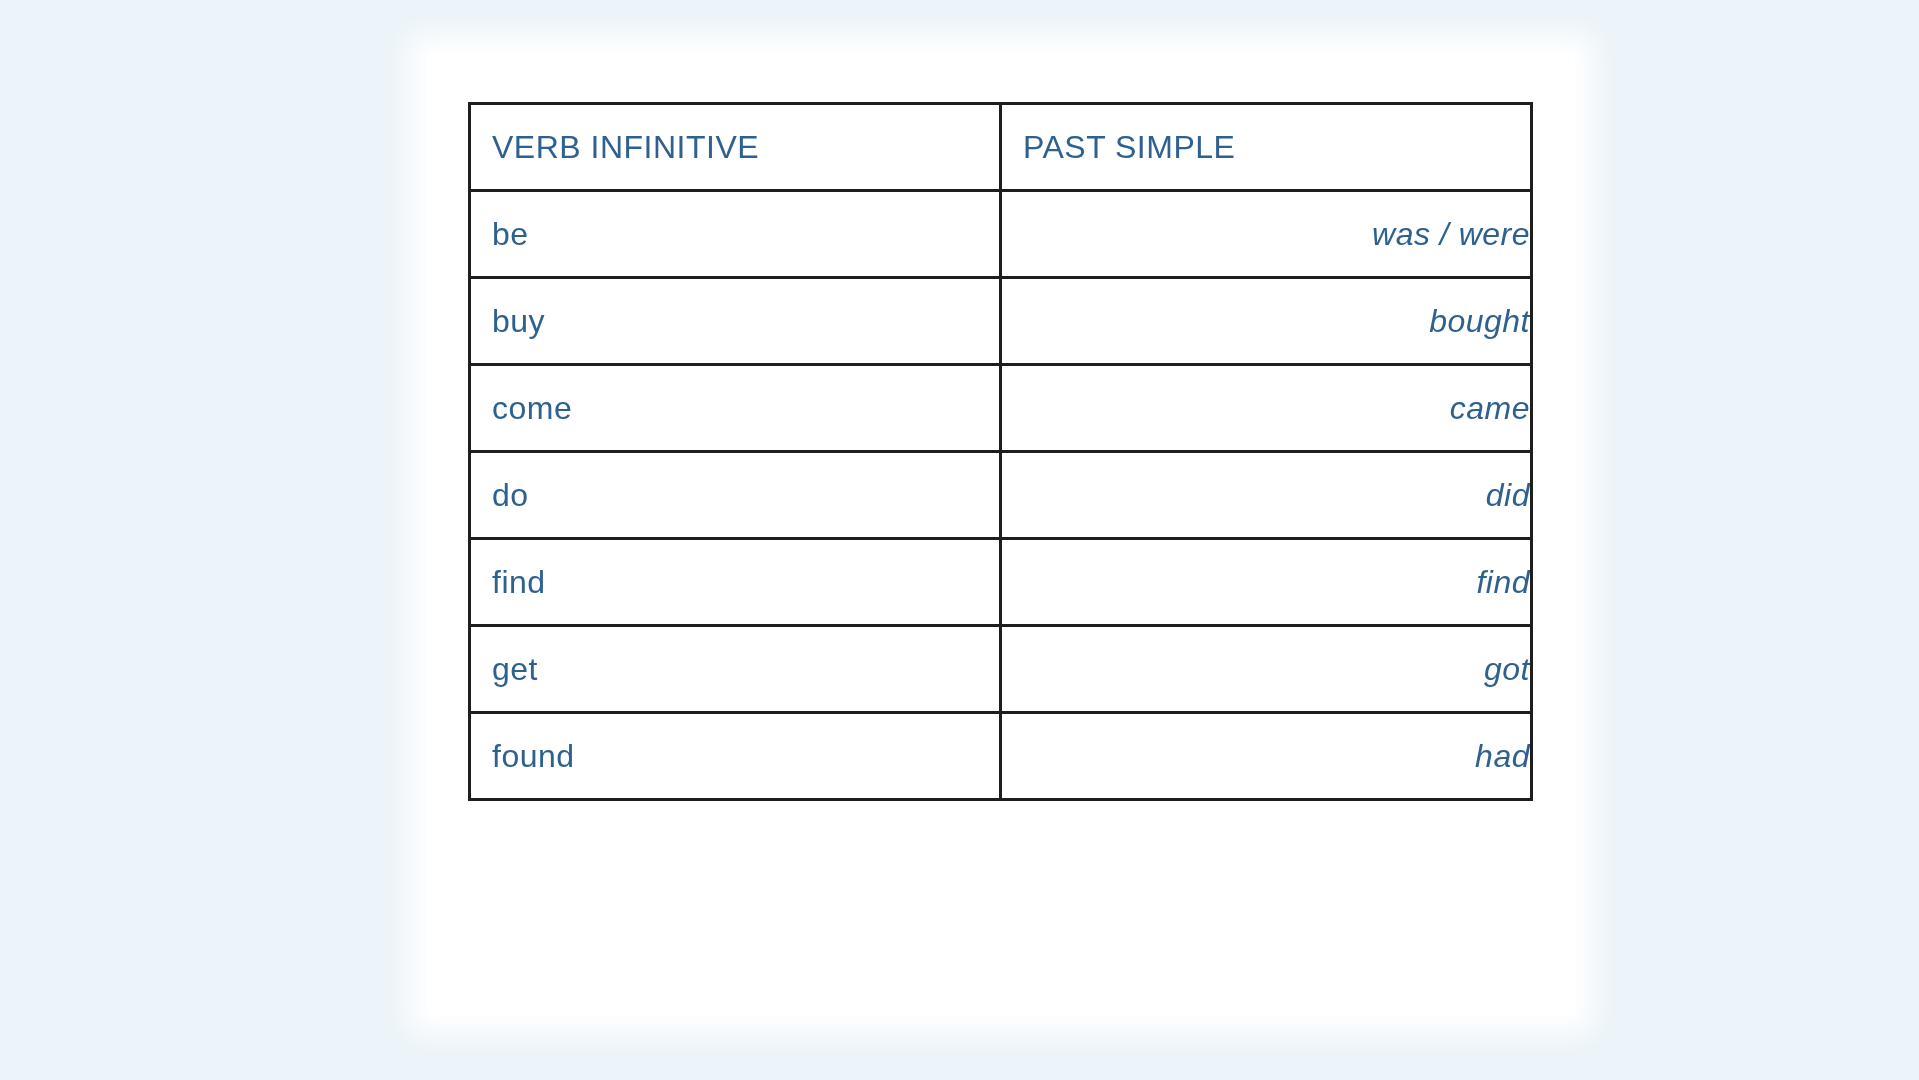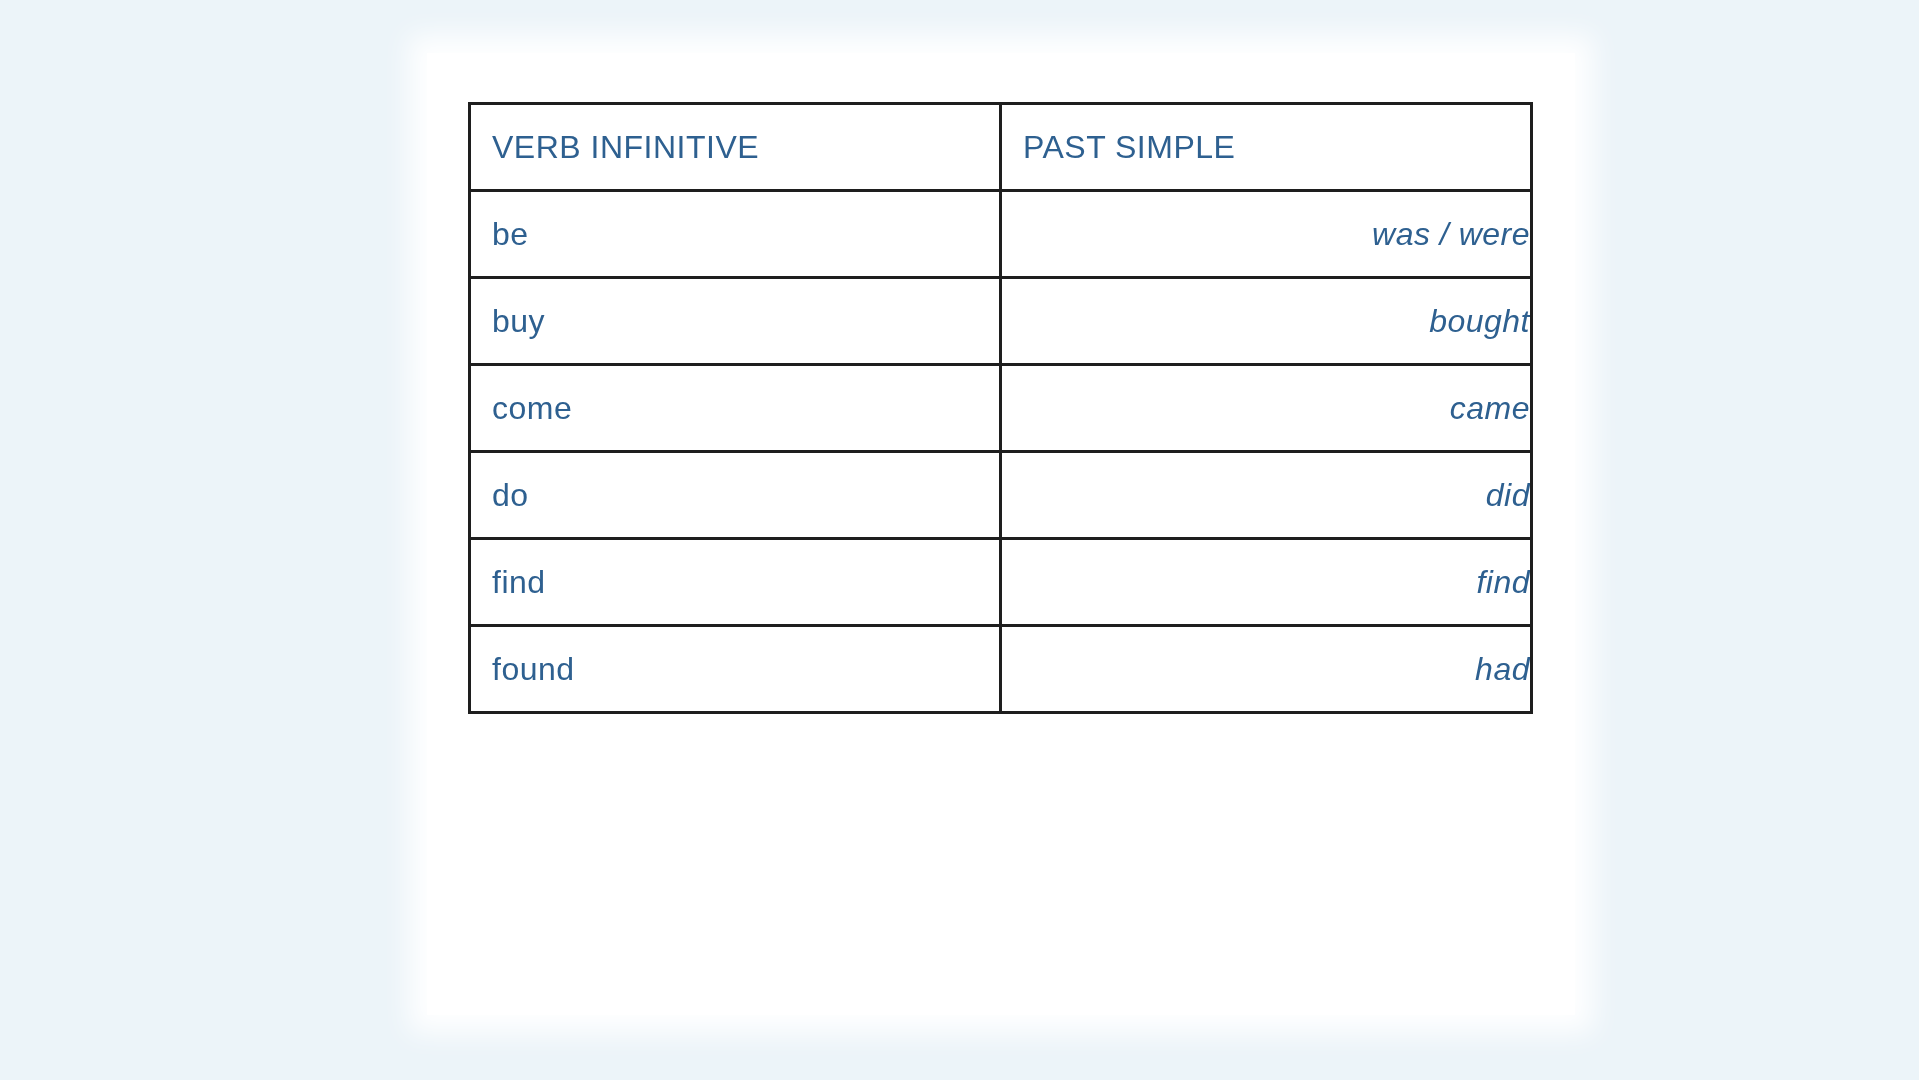--- a/index.html
+++ b/index.html
@@ -80,19 +80,23 @@
           </tr>
           <tr>
             <td>do</td>
             <td class="past">did</td>
           </tr>
           <tr>
             <td>find</td>
             <td class="past">find</td>
           </tr>
           <tr>
+            <td>get</td>
+            <td class="past">got</td>
+          </tr>
+          <tr>
             <td>found</td>
             <td class="past">had</td>
           </tr>
         </tbody>
     </table>
   </div>
 </div>
 
 </body></html>

